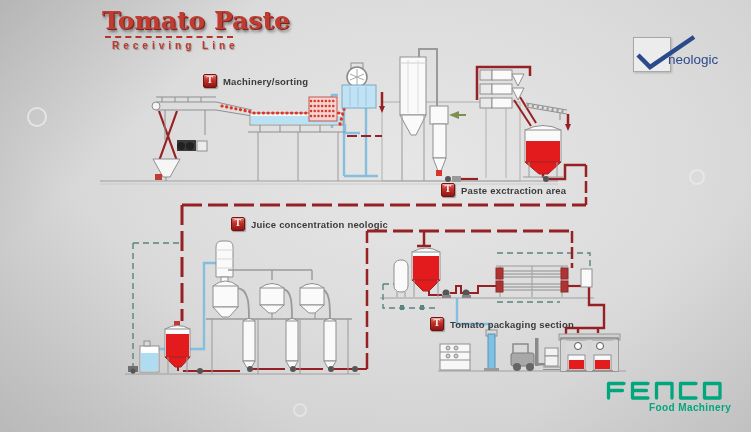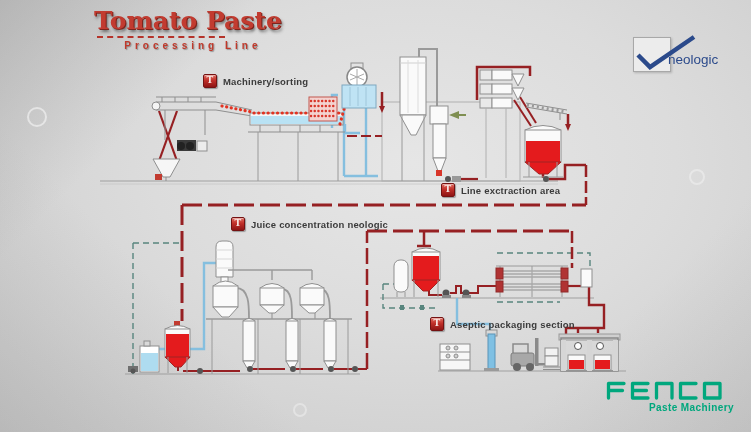--- a/index.html
+++ b/index.html
@@ -13,21 +13,21 @@
       radial-gradient(ellipse at 55% 38%, #e6e6e6 0%, #dcdcdc 45%, #d2d2d2 75%, #c8c8c8 100%);
   }
   svg{position:absolute;left:0;top:0;}
   .label{position:absolute;display:flex;align-items:center;gap:6px;
          font-size:9.5px;font-weight:700;color:#3b3b3b;letter-spacing:.2px;}
   .ticon{width:12px;height:12px;flex:0 0 12px;border-radius:2px;
          background:linear-gradient(#e06a5e 0%,#c02f29 45%,#8e1414 100%);
          border:1px solid #741212;color:#f6e3e0;
          font:bold 9px/11px "DejaVu Serif",serif;text-align:center;
          box-shadow:inset 0 1px 0 rgba(255,255,255,.45),1px 1px 1px rgba(80,80,80,.5);}
-  .title-block{position:absolute;left:94px;top:8px;text-align:center;}
+  .title-block{position:absolute;left:102px;top:8px;}
   .title-block h1{margin:0;font:bold 25px/1.05 "DejaVu Serif",serif;color:#c23b30;
          text-shadow:1px 1px 0 #7d241c,2px 3px 3px rgba(80,80,80,.75);}
   .title-rule{width:128px;border-top:2px dashed #b5332a;margin:2px 0 3px 3px;}
   .title-block h2{margin:0;font:bold 10px/1 "Liberation Sans",sans-serif;color:#c0392b;
          letter-spacing:4px;padding-left:10px;text-shadow:1px 1px 1px rgba(110,110,110,.65);}
   .neologic{position:absolute;left:628px;top:30px;width:120px;height:48px;}
   .neologic .box{position:absolute;left:5px;top:7px;width:36px;height:33px;
          background:#ececec;border:1px solid #a8a8a8;box-shadow:1px 1px 2px rgba(120,120,120,.4);}
   .neologic .ntext{position:absolute;left:40px;top:22px;font:400 13.5px "Liberation Sans",sans-serif;color:#2b4a8b;}
   .fenco{position:absolute;left:605px;top:381px;width:140px;height:42px;}
@@ -394,38 +394,38 @@
     <rect x="568" y="355" width="17" height="15" fill="#fafafa" stroke="#8f8f8f"></rect>
     <rect x="569" y="360" width="15" height="9" fill="#e41b1d"></rect>
     <rect x="594" y="355" width="17" height="15" fill="#fafafa" stroke="#8f8f8f"></rect>
     <rect x="595" y="360" width="15" height="9" fill="#e41b1d"></rect>
   </g>
 </svg>
 
 <div class="title-block">
   <h1>Tomato Paste</h1>
   <div class="title-rule"></div>
-  <h2>Processing Line</h2>
+  <h2>Receiving Line</h2>
 </div>
 
 <div class="label" style="left:203px;top:74px">
   <span class="ticon">T</span>
   <span>Machinery/sorting</span>
 </div>
 <div class="label" style="left:441px;top:183px">
   <span class="ticon">T</span>
-  <span>Line exctraction area</span>
+  <span>Paste exctraction area</span>
 </div>
 <div class="label" style="left:231px;top:217px">
   <span class="ticon">T</span>
   <span>Juice concentration neologic</span>
 </div>
 <div class="label" style="left:430px;top:317px">
   <span class="ticon">T</span>
-  <span>Aseptic packaging section</span>
+  <span>Tomato packaging section</span>
 </div>
 
 <div class="neologic">
   <div class="box"></div>
   <svg width="120" height="48">
     <path d="M10,25 L22,37 L66,7" fill="none" stroke="#2b4a8b" stroke-width="4.5" stroke-linecap="butt"></path>
   </svg>
   <span class="ntext">neologic</span>
 </div>
 
@@ -433,16 +433,16 @@
   <svg width="120" height="20">
     <g fill="none" stroke="#00a77d" stroke-width="3.3" stroke-linecap="round" stroke-linejoin="round">
       <path d="M3.5,17 L3.5,2.5 L19,2.5 M3.5,9.5 L17.5,9.5"></path>
       <path d="M43,17 L27.5,17 L27.5,2.5 L43,2.5 M27.5,9.5 L41.5,9.5"></path>
       <path d="M51.5,17 L51.5,2.5 L67,2.5 L67,17"></path>
       <path d="M91,2.5 L75.5,2.5 L75.5,17 L91,17"></path>
       <path d="M99.5,2.5 L115,2.5 L115,17 L99.5,17 Z"></path>
     </g>
   </svg>
   <span class="sr-only">FENCO</span>
-  <div class="tagline">Paste Machinery</div>
+  <div class="tagline">Food Machinery</div>
 </div>
 
 </div>
 
 </body></html>

